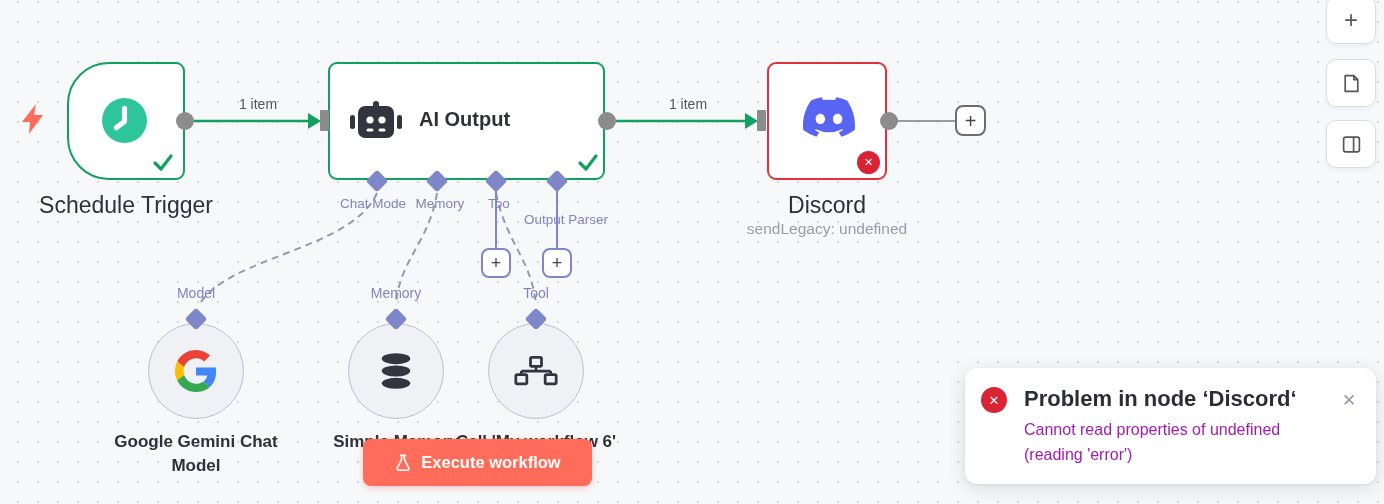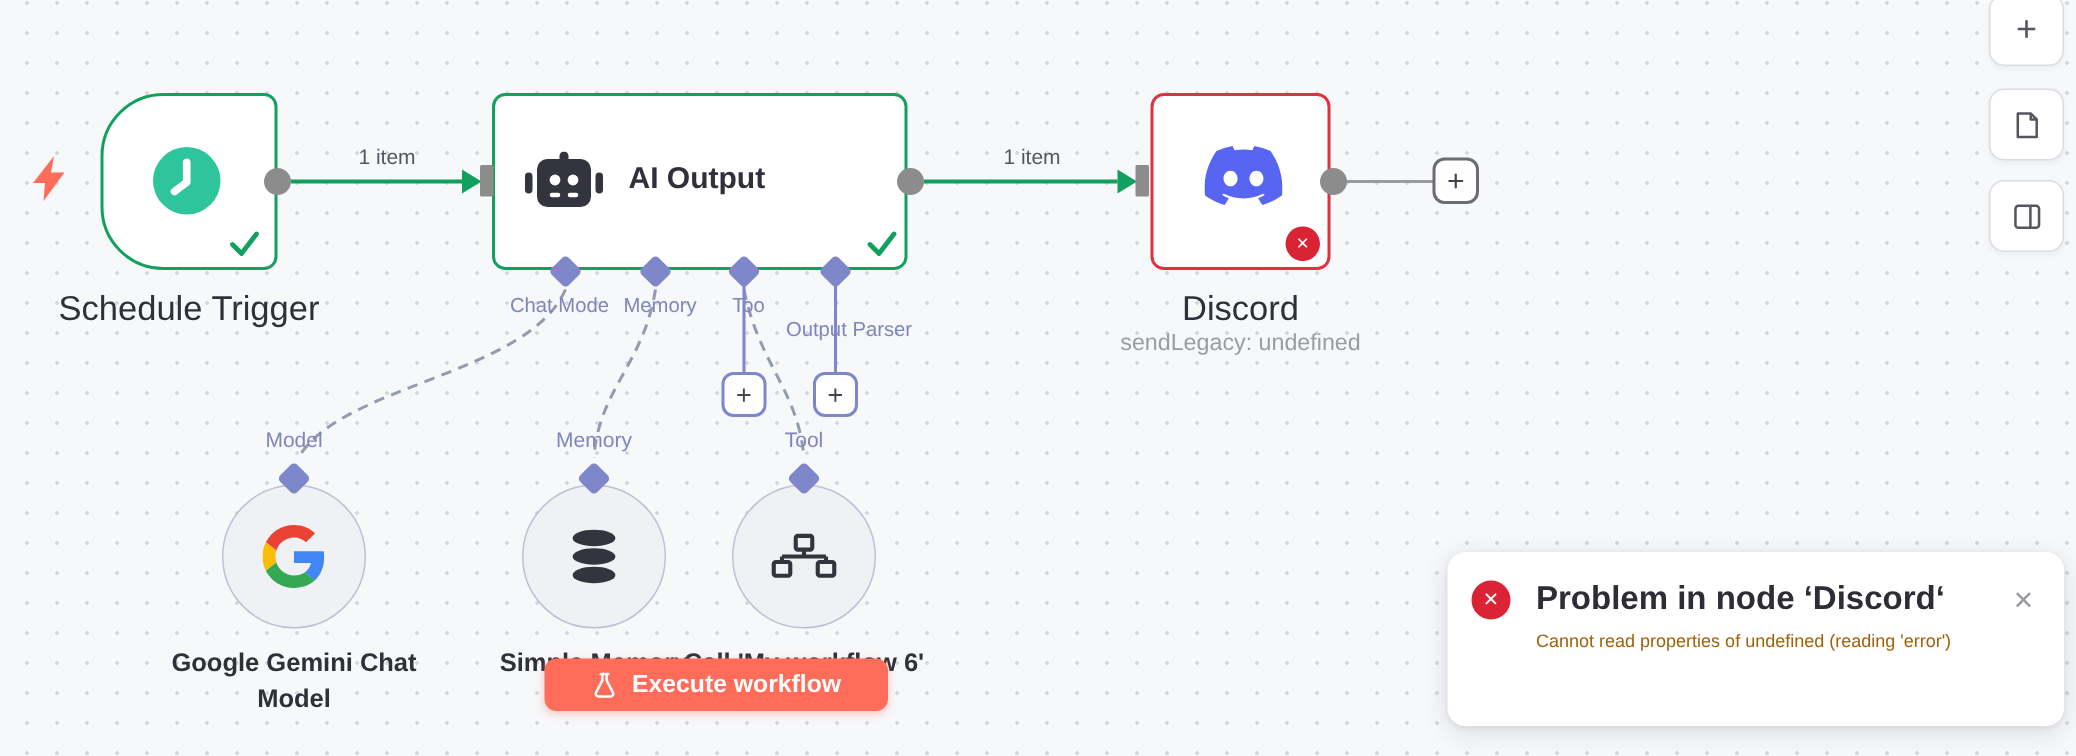--- a/index.html
+++ b/index.html
@@ -27,29 +27,29 @@
   .port-label{position:absolute;transform:translateX(-50%);font-size:13.5px;color:#7e86bb;white-space:nowrap;z-index:2;}
   .port-label2{position:absolute;transform:translateX(-50%);font-size:14px;color:#7e86bb;white-space:nowrap;z-index:2;}
   .plus-small{position:absolute;width:30px;height:30px;background:#fff;border:2px solid #7d87c9;border-radius:8px;
     display:flex;align-items:center;justify-content:center;font-size:18px;color:#44454c;z-index:3;line-height:1;}
   .plus-big{position:absolute;left:955px;top:105px;width:31px;height:31px;background:#fefefe;border:2px solid #6c6c73;border-radius:8px;
     display:flex;align-items:center;justify-content:center;font-size:20px;color:#44454c;z-index:3;line-height:1;}
   .circle-node{position:absolute;width:96px;height:96px;border-radius:50%;background:#f0f1f5;border:1.5px solid #bcc0d4;
     display:flex;align-items:center;justify-content:center;z-index:2;}
   .err-badge{position:absolute;left:857px;top:151px;width:23px;height:23px;border-radius:50%;background:#da2335;color:#fff;
     display:flex;align-items:center;justify-content:center;font-size:11px;font-weight:900;z-index:4;}
-  .exec-btn{position:absolute;left:363px;top:439px;width:229px;height:35px;background:#ff6d5a;border:none;border-radius:8px;
+  .exec-btn{position:absolute;left:363px;top:439px;width:229px;height:47px;background:#ff6d5a;border:none;border-radius:8px;
     display:flex;align-items:center;justify-content:center;gap:9px;color:#fff;font-size:16.5px;font-weight:700;z-index:5;cursor:pointer;
     box-shadow:0 2px 6px rgba(255,109,90,.35);}
   .toast{position:absolute;left:965px;top:368px;width:411px;height:116px;background:#fff;border-radius:12px;z-index:10;
     box-shadow:0 4px 18px rgba(50,50,70,.14),0 1px 3px rgba(50,50,70,.08);display:flex;padding:18px 40px 16px 16px;gap:17px;}
   .toast-icon{flex:0 0 26px;width:26px;height:26px;border-radius:50%;background:#da2335;color:#fff;display:flex;align-items:center;
     justify-content:center;font-size:13px;font-weight:900;margin-top:1px;}
   .toast-title{font-size:22px;font-weight:700;color:#2c2d37;margin-bottom:6px;}
-  .toast-msg{font-size:12px;color:#a16207;line-height:1.55;}
+  .toast-msg{font-size:16px;color:#a21caf;line-height:1.55;}
   .toast-close{position:absolute;right:17px;top:23px;width:20px;height:20px;border:none;background:none;color:#9a9aa3;
     font-size:17px;line-height:20px;text-align:center;padding:0;cursor:pointer;}
   .tb-btn{position:absolute;left:1326px;width:50px;height:48px;background:#fff;border:1px solid #d9dde3;border-radius:10px;
     display:flex;align-items:center;justify-content:center;z-index:6;box-shadow:0 2px 4px rgba(40,40,60,.05);cursor:pointer;padding:0;}
   .tb-plus{font-size:24px;color:#55565e;font-weight:400;line-height:1;}
   .bolt{position:absolute;left:22px;top:104px;z-index:2;}
   .glabel{position:absolute;transform:translateX(-50%);text-align:center;font-size:17px;font-weight:600;color:#2f3039;line-height:24px;white-space:nowrap;z-index:2;}
 </style>
 </head>
 <body>

